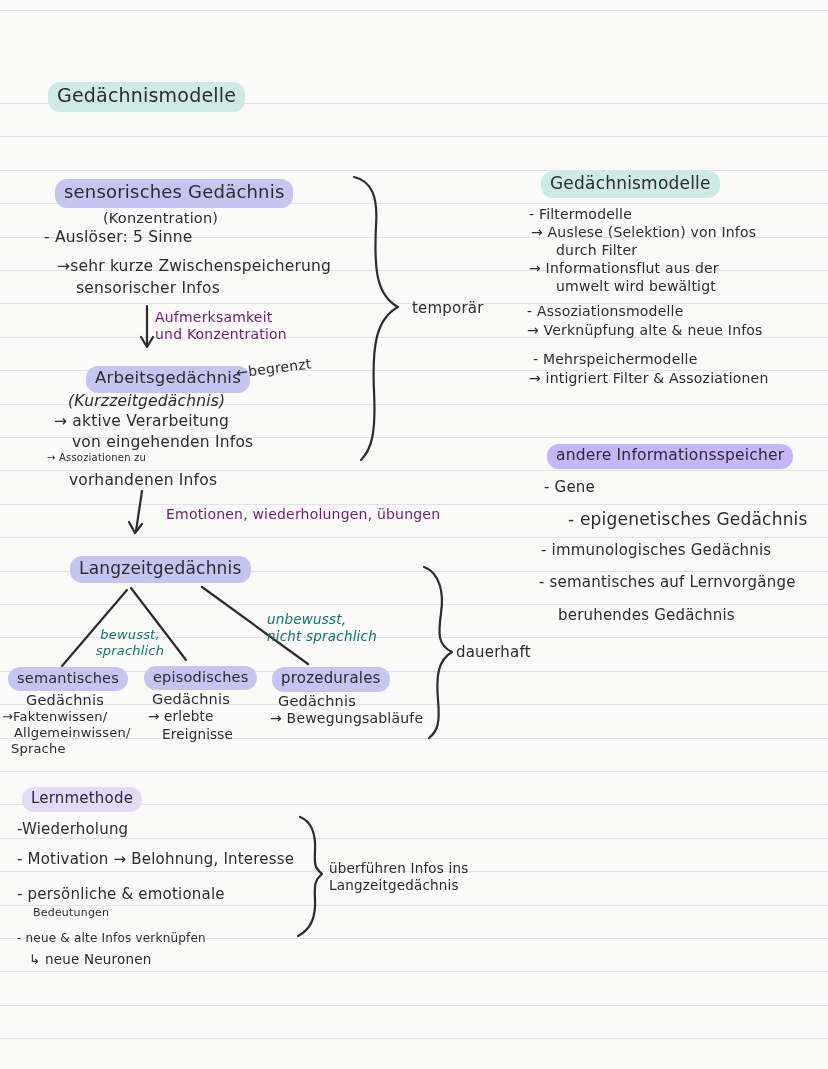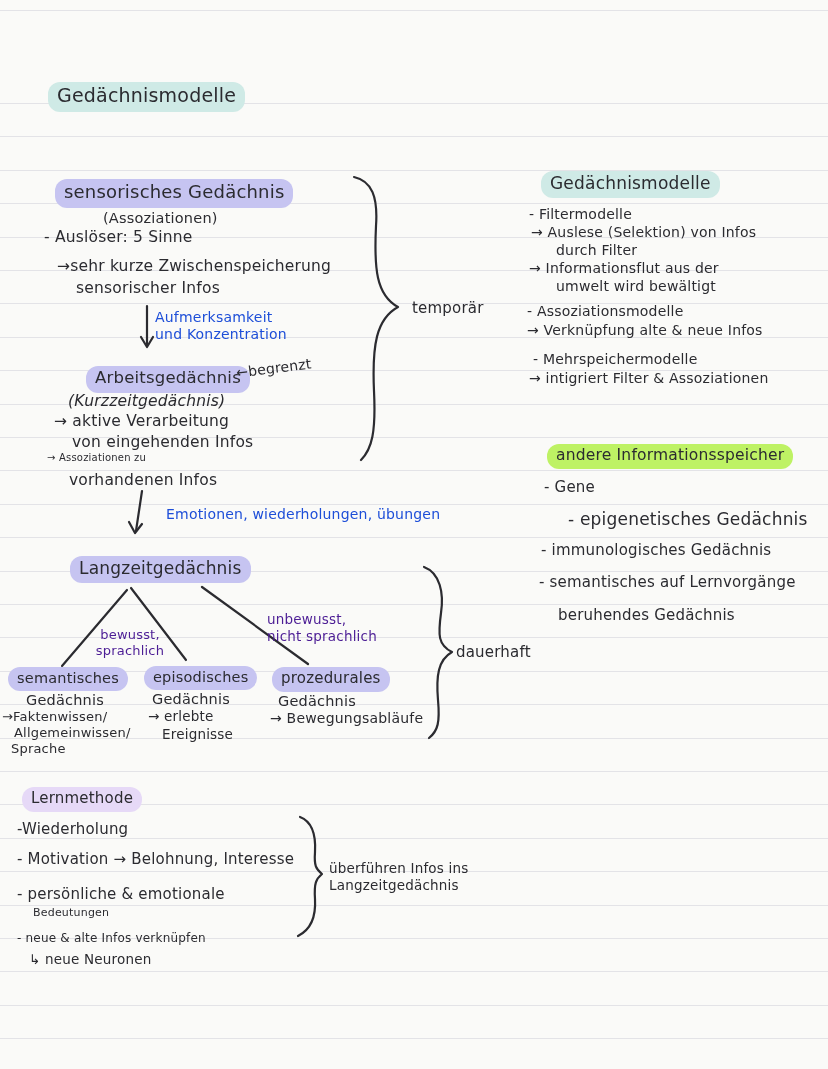--- a/index.html
+++ b/index.html
@@ -10,24 +10,24 @@
   }
   .rule-top{position:absolute;left:0;right:0;top:10px;height:1px;background:#e3e3e7;}
   .rules{
     position:absolute;left:0;right:0;top:103px;bottom:0;
     background-image:repeating-linear-gradient(to bottom,#e3e3e7 0,#e3e3e7 1px,transparent 1px,transparent 33.4px);
   }
   .t{position:absolute;white-space:nowrap;line-height:1.25;}
   .hl{display:inline-block;padding:2px 9px 4px;border-radius:12px;}
   .teal{background:#cfeae6;}
   .peri{background:#c6c4f1;}
-  .pink{background:#bef264;}
+  .pink{background:#c4b5fd;}
   .lilac{background:#e6d9f7;}
-  .purple{color:#1d4ed8;}
-  .blue{color:#4c1d95;}
+  .purple{color:#701a75;}
+  .blue{color:#0f766e;font-style:italic;}
   .ctr{text-align:center;}
   svg.overlay{position:absolute;left:0;top:0;pointer-events:none;}
   svg.overlay path, svg.overlay line, svg.overlay polyline{
     stroke:#2b2b30;stroke-width:2.2;fill:none;stroke-linecap:round;stroke-linejoin:round;
   }
 </style>
 </head>
 <body>
 
 <div class="rule-top"></div>
@@ -52,21 +52,21 @@
   <path d="M 202 587 L 308 664"></path>
 </svg>
 
 <div class="t" style="left:48px;top:82px;font-size:19px;">
   <span class="hl teal">Gedächnismodelle</span>
 </div>
 
 <div class="t" style="left:55px;top:179px;font-size:18px;">
   <span class="hl peri">sensorisches Gedächnis</span>
 </div>
-<div class="t" style="left:103px;top:209px;font-size:14.5px;">(Assoziationen)</div>
+<div class="t" style="left:103px;top:209px;font-size:14.5px;">(Konzentration)</div>
 <div class="t" style="left:44px;top:228px;font-size:15.5px;">- Auslöser: 5 Sinne</div>
 <div class="t" style="left:57px;top:257px;font-size:15.5px;">→sehr kurze Zwischenspeicherung</div>
 <div class="t" style="left:76px;top:279px;font-size:15.5px;">sensorischer Infos</div>
 
 <div class="t purple" style="left:155px;top:309px;font-size:14px;">Aufmerksamkeit</div>
 <div class="t purple" style="left:155px;top:326px;font-size:14px;">und Konzentration</div>
 
 <div class="t" style="left:86px;top:366px;font-size:16.5px;">
   <span class="hl peri">Arbeitsgedächnis</span>
 </div>

